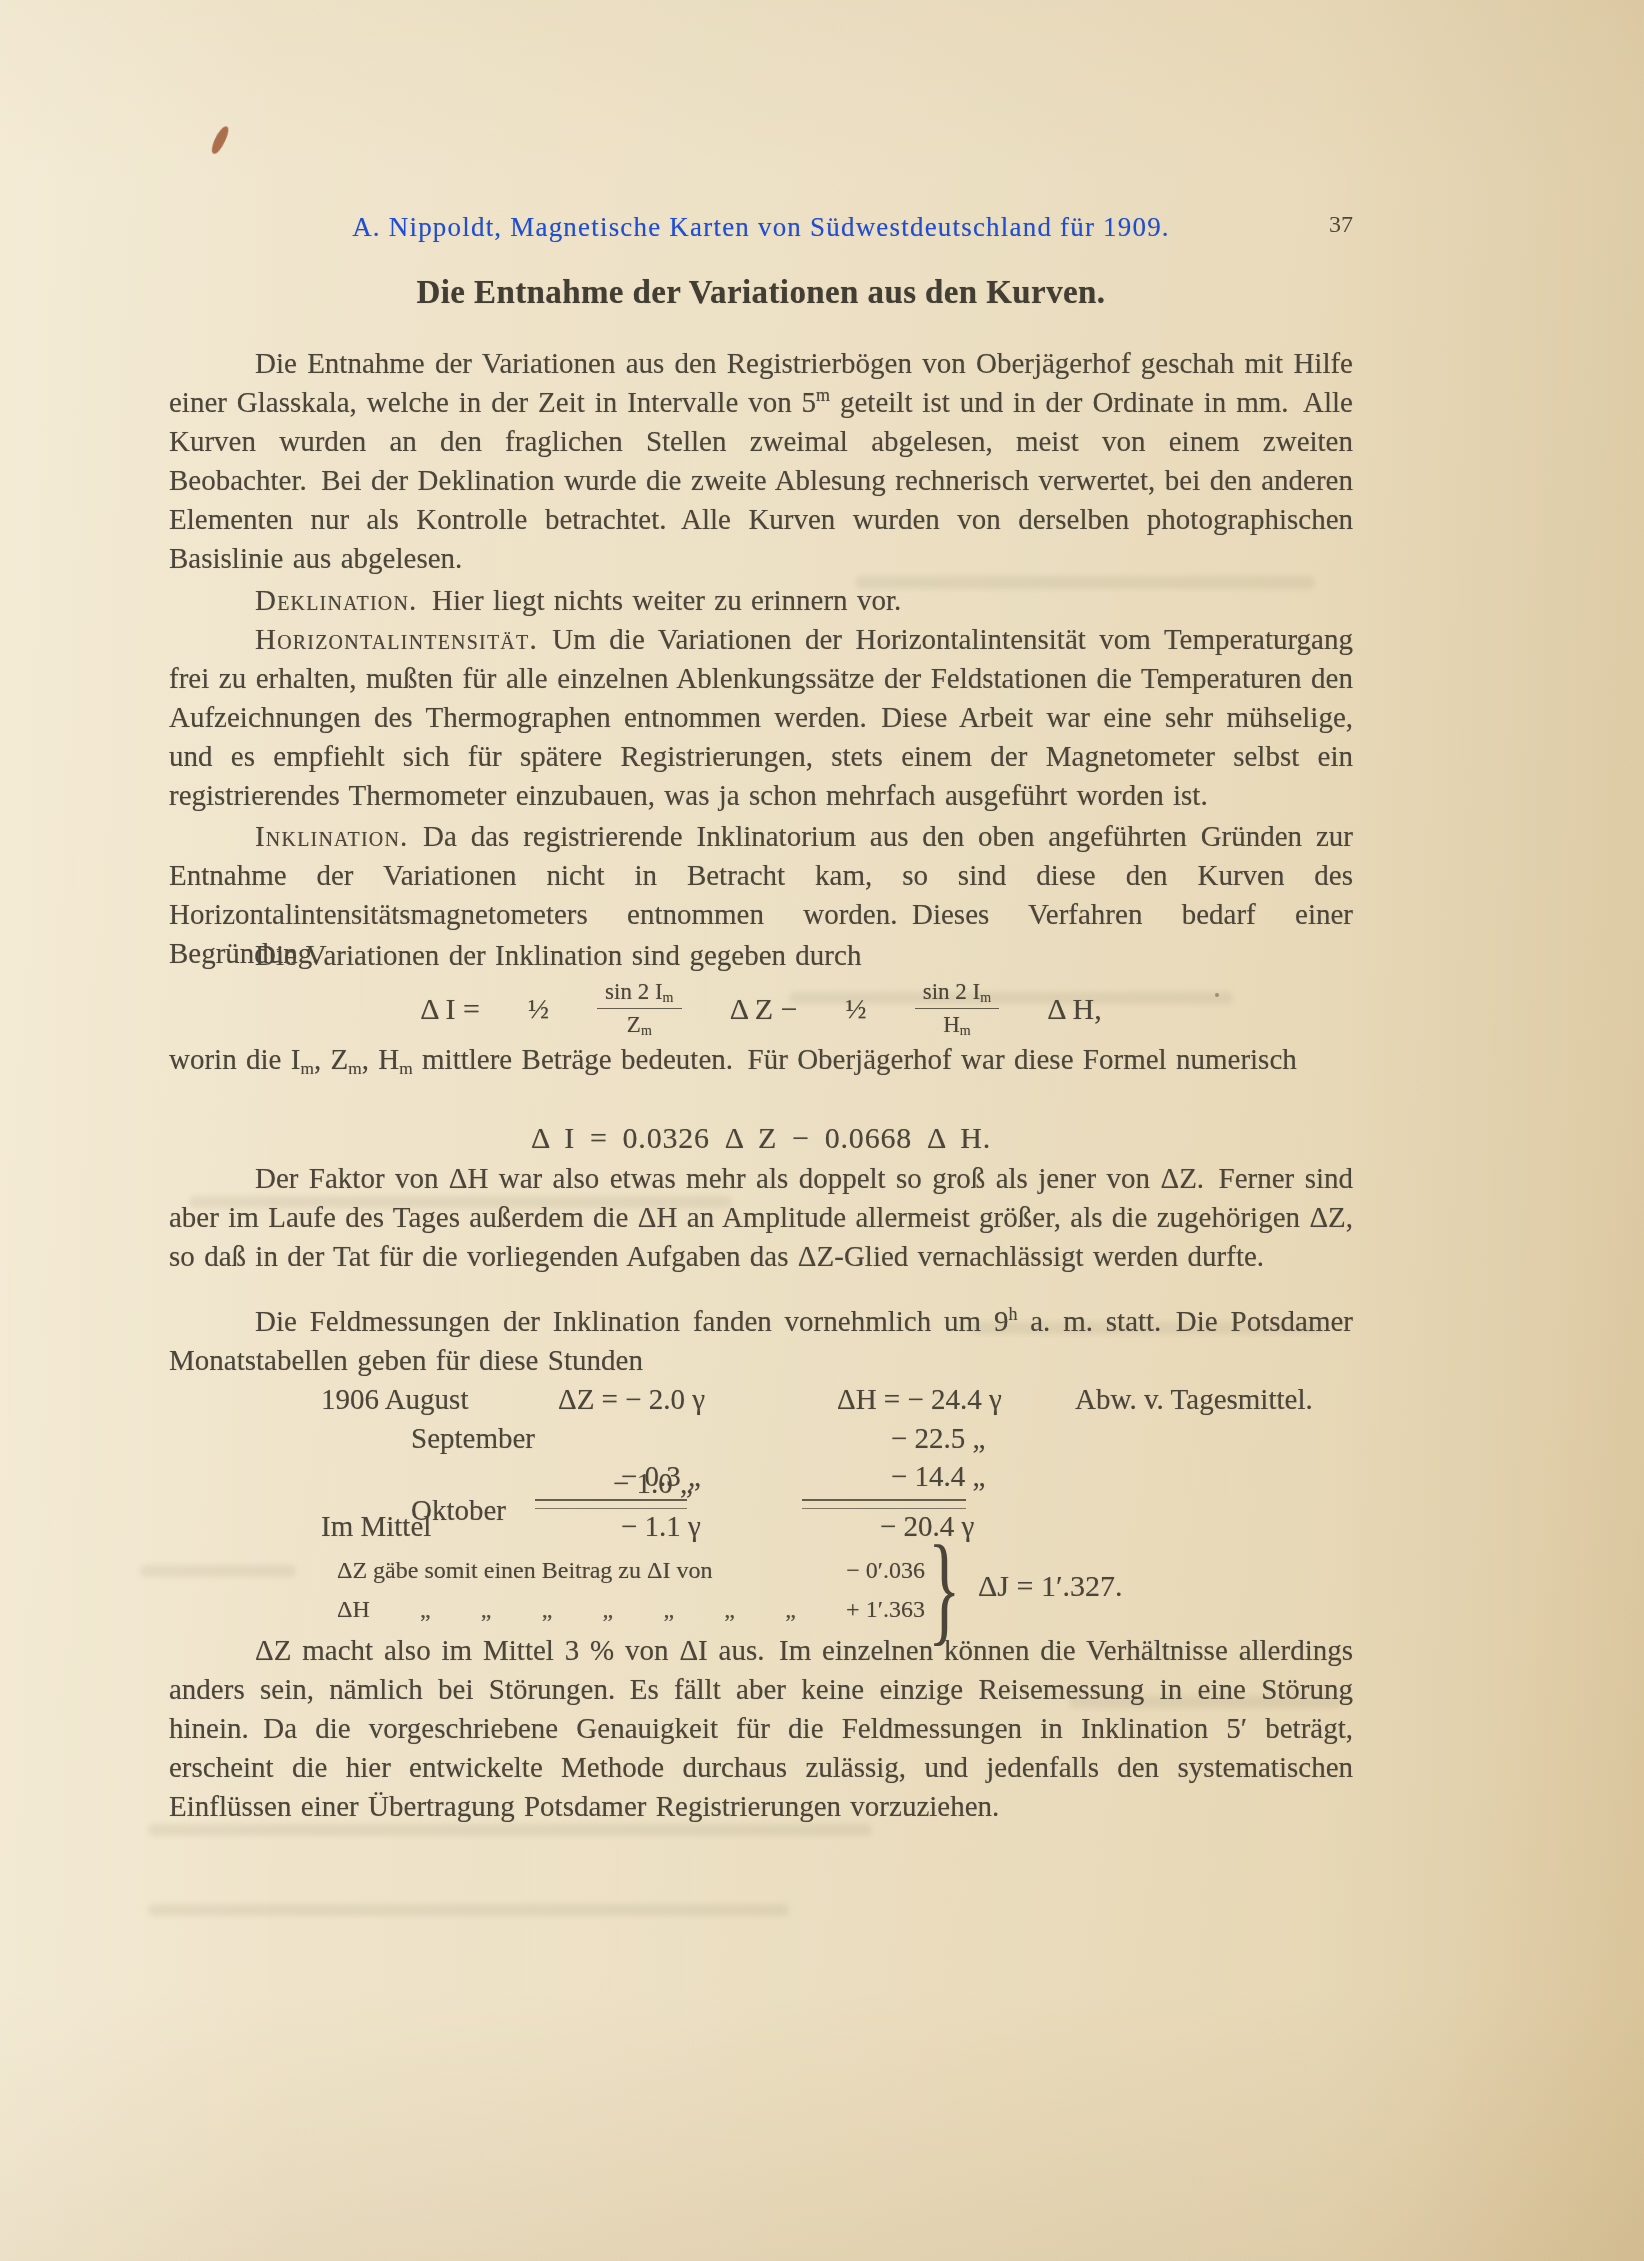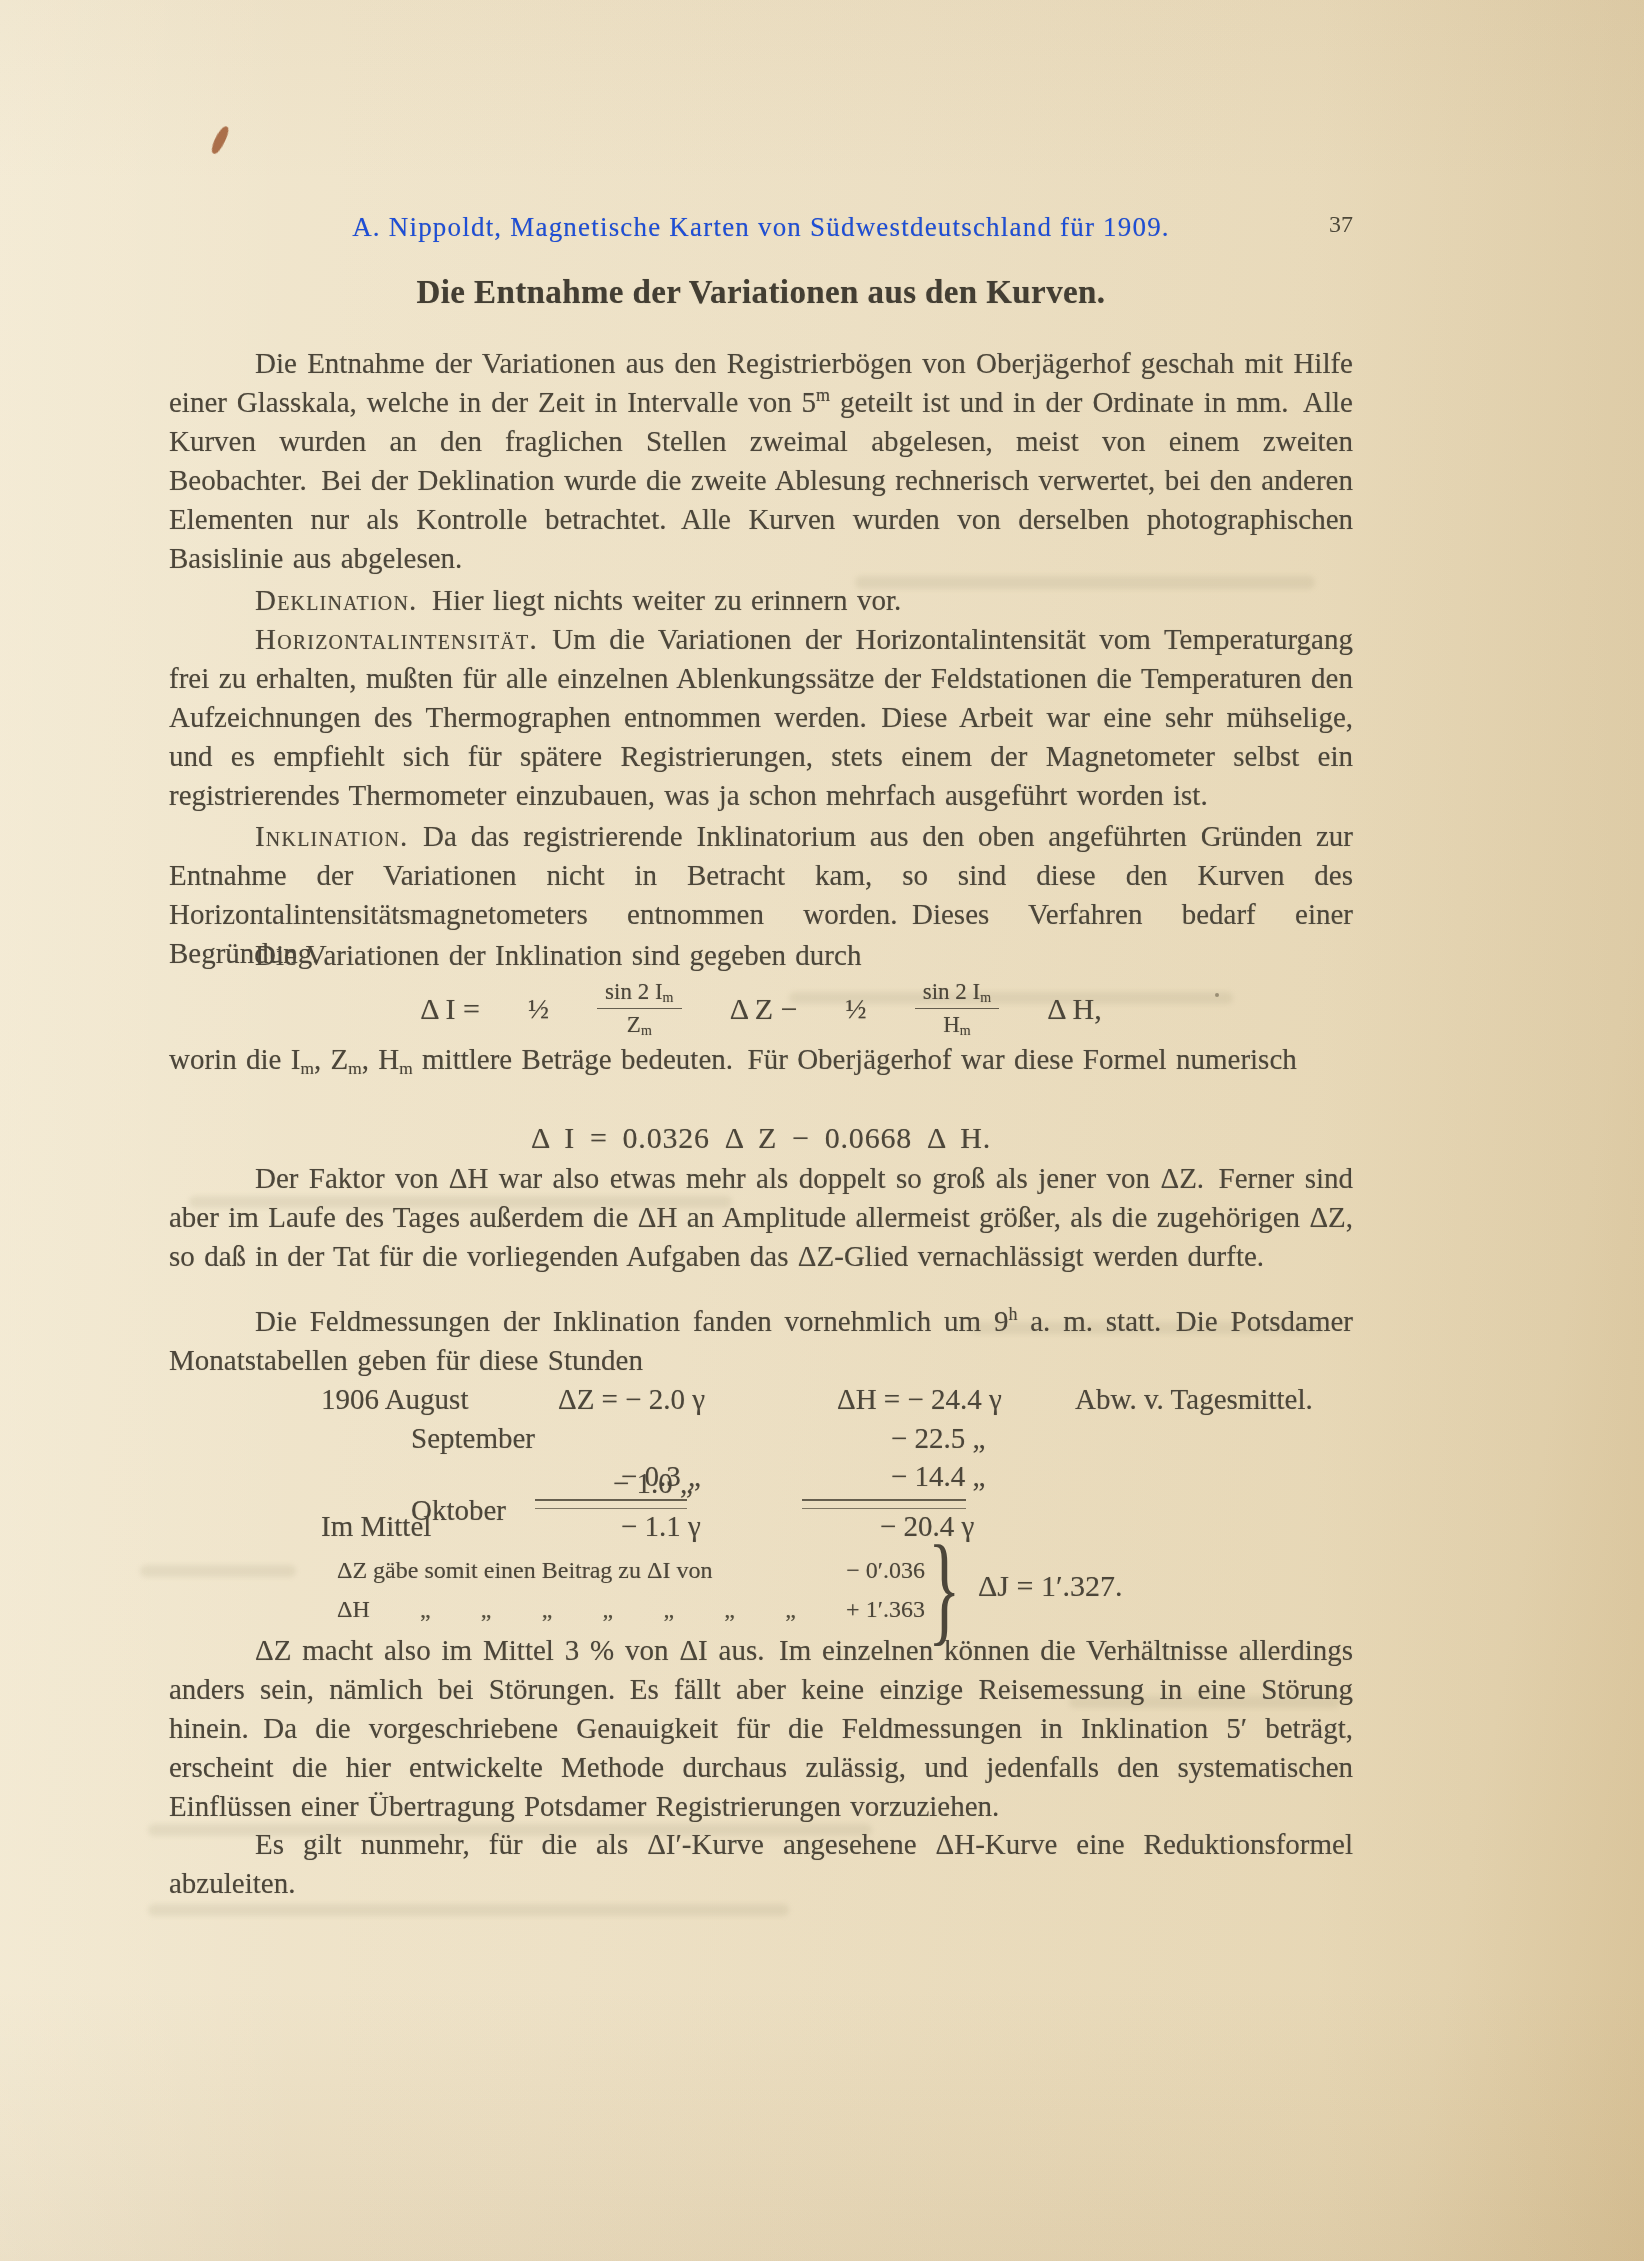--- a/index.html
+++ b/index.html
@@ -203,16 +203,15 @@
       <span class="dit">„</span>
       <span class="dit">„</span>
       <span>+ 1′.363</span>
     </div>
   </div>
   <div class="brace">}</div>
   <div class="contrib-result">ΔJ = 1′.327.</div>
 
   <div class="txt indent" style="top:1631px;"><span>ΔZ macht also im Mittel 3 % von ΔI aus. Im einzelnen können die Verhältnisse allerdings anders sein, nämlich bei Störungen. Es fällt aber keine einzige Reisemessung in eine Störung hinein. Da die vorgeschriebene Genauigkeit für die Feldmessungen in Inklination 5′ beträgt, erscheint die hier entwickelte Methode durchaus zulässig, und jedenfalls den systematischen Einflüssen einer Übertragung Potsdamer Registrierungen vorzuziehen.</span></div>
 
-  <div class="txt indent" style="top:1825px;"><span>Es gilt nunmehr, für die als ΔI′-Kurve angesehene ΔH-Kurve eine Reduktionsformel abzuleiten.</span></div>
 
 </div>
 
 
 </body></html>

